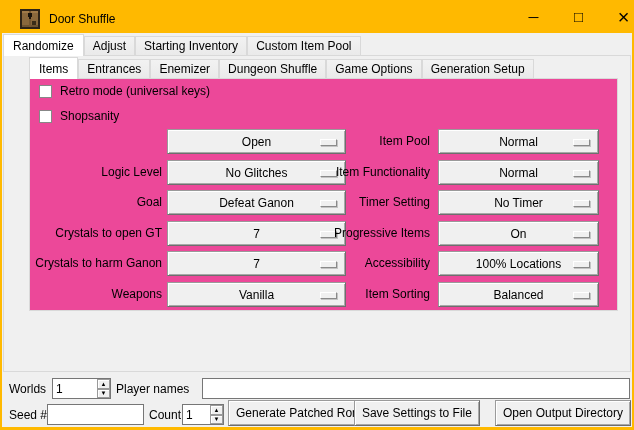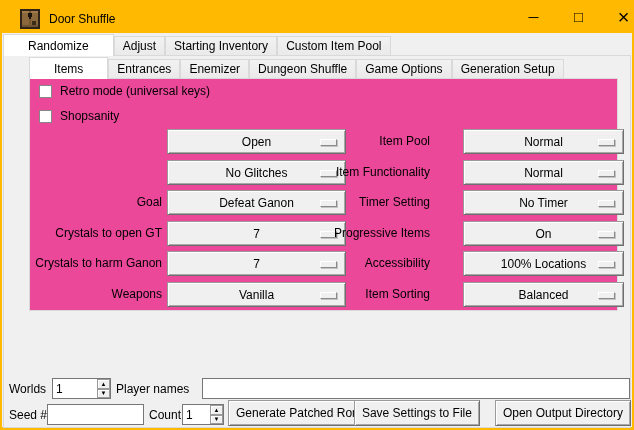--- a/index.html
+++ b/index.html
@@ -22,23 +22,23 @@
   
   .body { position:absolute; left:2px; top:33px; width:630px; height:394px; background:#f0f0f0; }
   
   .tabs { position:absolute; display:flex; align-items:flex-end; z-index:2; }
   .main-tabs { left:1px; top:0; height:22px; }
   .tab {
     display:flex; align-items:center; height:19px; padding:0 8px;
     border:1px solid #d9d9d9; border-bottom:none;
     background:linear-gradient(#f2f2f2,#eaeaea); white-space:nowrap;
   }
-  .tab.active { height:22px; padding:0 24px; background:#fff; margin-bottom:-1px; position:relative; z-index:3; }
+  .tab.active { height:22px; padding:0 9px; background:#fff; margin-bottom:-1px; position:relative; z-index:3; }
   .main-pane {
-    position:absolute; left:1px; top:22px; width:628px; height:373px;
+    position:absolute; left:1px; top:22px; width:628px; height:317px;
     border:1px solid #d9d9d9; background:#f0f0f0;
   }
   .sub-tabs { left:25px; top:1px; height:21px; }
   .sub-pane {
     position:absolute; left:25px; top:22px; width:589px; height:233px;
     border:1px solid #d9d9d9; background:#ec4899;
   }
   
   .cb-row { position:absolute; left:9px; display:flex; align-items:center; gap:8px; }
   .cb-box { width:13px; height:13px; background:#fff; border:1px solid #878787; flex:0 0 auto; }
@@ -46,21 +46,21 @@
   .opt-label { position:absolute; text-align:right; white-space:nowrap; }
   .opt-label.colL { left:0;   width:132px; }
   .opt-label.colR { left:180px; width:220px; }
   .dd {
     position:absolute; height:25px; background:#f0f0f0;
     border:1px solid #6e6e6e; border-top-color:#9a9a9a; border-left-color:#9a9a9a;
     box-shadow: inset 1px 1px 0 #ffffff, inset -1px -1px 0 #a8a8a8;
     display:flex; align-items:center; justify-content:center;
   }
   .dd.colL { left:137px; width:179px; }
-  .dd.colR { left:408px; width:161px;margin-left:25px; }
+  .dd.colR { left:408px; width:161px; }
   .dd-ind {
     position:absolute; right:8px; top:9px; width:17px; height:7px;
     background:#f0f0f0; border:1px solid #8a8a8a; border-top-color:#fff; border-left-color:#fff;
     box-shadow:1px 1px 0 rgba(0,0,0,0.18);
   }
   
   .b-label { position:absolute; white-space:nowrap; }
   .entry {
     position:absolute; height:21px; background:#fff; border:1px solid #767676;
     font-family:"Liberation Sans",sans-serif; font-size:12px; padding:0 3px; outline:none;
@@ -161,20 +161,21 @@
         </div>
         <div class="cb-row" style="top:30px;">
           <span class="cb-box"></span>
           <span>Shopsanity</span>
         </div>
 
         <div class="dd colL" style="top:50px;">
           <span>Open</span>
             <span class="dd-ind"></span>
         </div>
+        <div class="opt-label colL" style="top:86px;">Logic Level</div>
         <div class="dd colL" style="top:81px;">
           <span>No Glitches</span>
             <span class="dd-ind"></span>
         </div>
         <div class="opt-label colL" style="top:116px;">Goal</div>
         <div class="dd colL" style="top:111px;">
           <span>Defeat Ganon</span>
             <span class="dd-ind"></span>
         </div>
         <div class="opt-label colL" style="top:147px;">Crystals to open GT</div>

